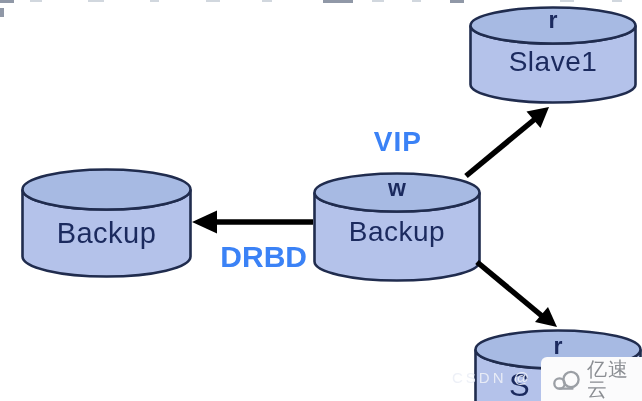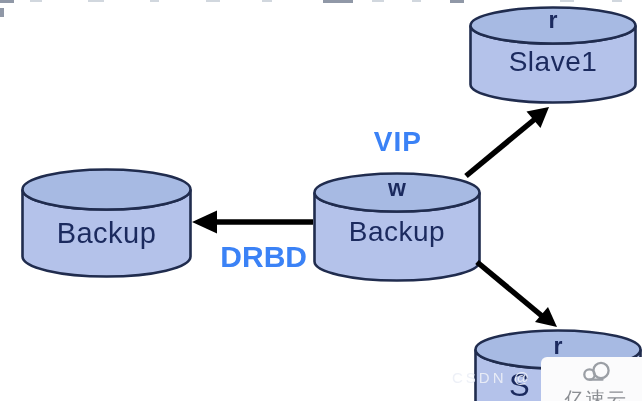--- a/index.html
+++ b/index.html
@@ -51,21 +51,21 @@
   #arrows polygon{fill:#000;}
 
   
   #csdn-watermark{
     position:absolute;left:452px;top:370px;font-size:15px;letter-spacing:3px;
     color:rgba(236,239,246,.92);line-height:1;white-space:nowrap;
   }
   #logo-box{
     position:absolute;left:541px;top:357px;width:101px;height:44px;
     background:#fbfbfc;border-top-left-radius:6px;
-    display:flex;align-items:center;gap:5px;padding-left:9px;box-sizing:border-box;flex-direction:column;
+    display:flex;align-items:center;gap:5px;padding-left:9px;box-sizing:border-box;
   }
   #logo-box svg{flex:0 0 auto;}
   #logo-text{font-size:20px;color:#8b8e93;line-height:1;letter-spacing:1px;}
 </style>
 </head>
 <body>
 
 <div id="canvas">
 
   <div>

